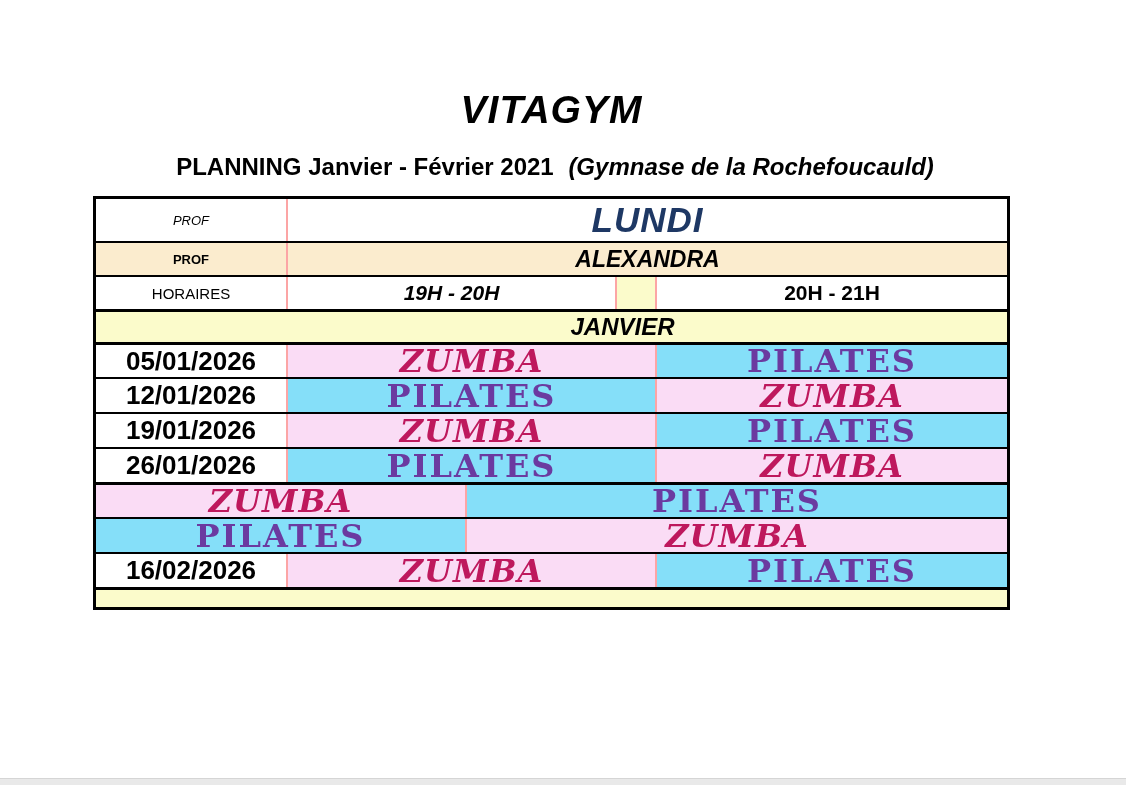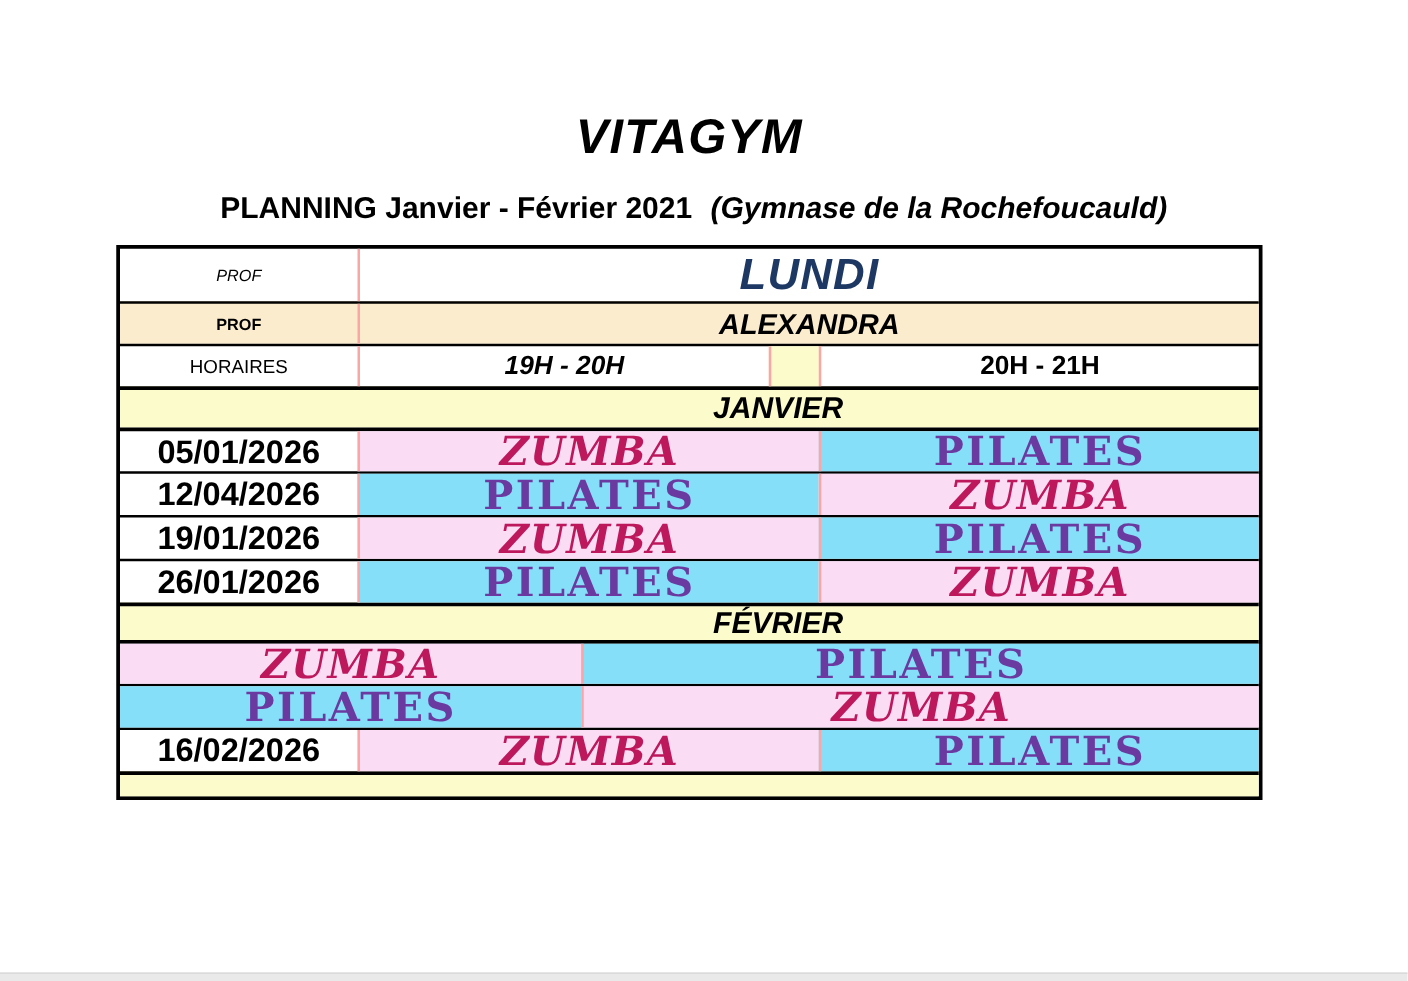--- a/index.html
+++ b/index.html
@@ -112,40 +112,37 @@
     <div class="cell month-cell">JANVIER</div>
   </div>
 
   <div class="row r-date thick-top">
     <div class="cell c-date">05/01/2026</div>
     <div class="cell c-act1 zumba">ZUMBA</div>
     <div class="cell c-act2 pilates">PILATES</div>
   </div>
 
   <div class="row r-date">
-    <div class="cell c-date">12/04/2026</div>
+    <div class="cell c-date">12/01/2026</div>
     <div class="cell c-act1 pilates">PILATES</div>
     <div class="cell c-act2 zumba">ZUMBA</div>
   </div>
 
   <div class="row r-date">
     <div class="cell c-date">19/01/2026</div>
     <div class="cell c-act1 zumba">ZUMBA</div>
     <div class="cell c-act2 pilates">PILATES</div>
   </div>
 
   <div class="row r-date">
     <div class="cell c-date">26/01/2026</div>
     <div class="cell c-act1 pilates">PILATES</div>
     <div class="cell c-act2 zumba">ZUMBA</div>
   </div>
 
-  <div class="row r-month fev thick-top">
-    <div class="cell month-cell">FÉVRIER</div>
-  </div>
 
   <div class="row r-date thick-top">
     <div class="cell c-act1 zumba">ZUMBA</div>
     <div class="cell c-act2 pilates">PILATES</div>
   </div>
 
   <div class="row r-date">
     <div class="cell c-act1 pilates">PILATES</div>
     <div class="cell c-act2 zumba">ZUMBA</div>
   </div>

